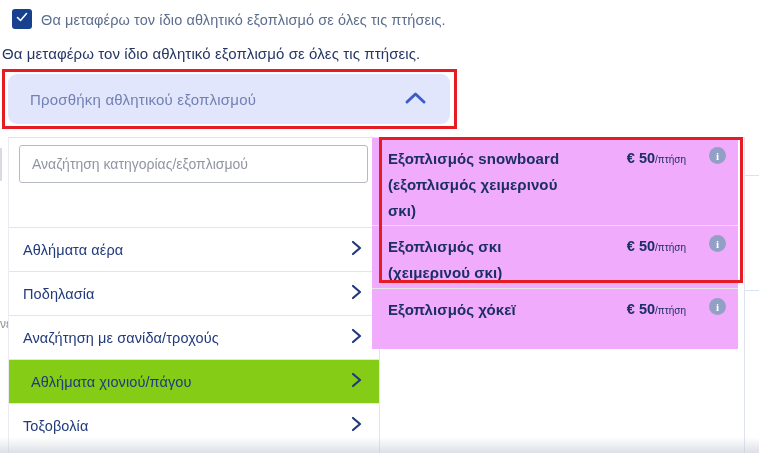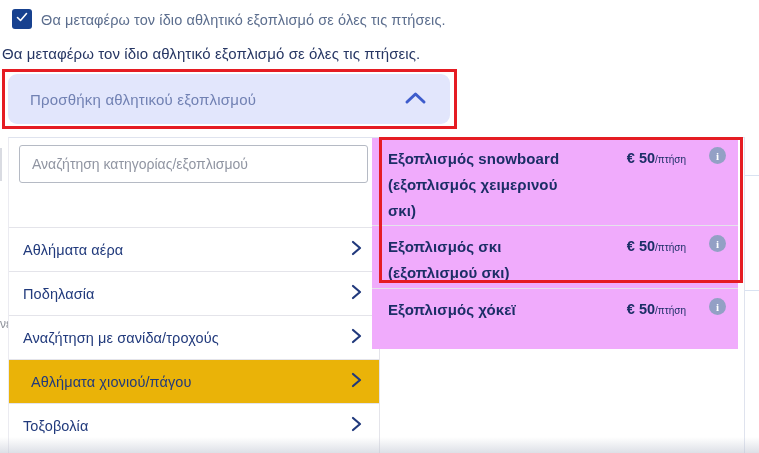--- a/index.html
+++ b/index.html
@@ -50,21 +50,21 @@
     padding:12px 12px;font-size:14px;color:#7f1d1d;font-family:"Liberation Sans",sans-serif;
     outline:none;background:#fff;
   }
   .search::placeholder{color:#9095a2;opacity:1;}
 
   .cat-row{
     position:absolute;left:0;width:370px;height:44px;border-top:1px solid #e4e4ea;
     display:flex;align-items:center;justify-content:space-between;
     padding:0 16px 0 14px;box-sizing:border-box;cursor:pointer;background:#fff;margin-top:44px;
   }
-  .cat-row.selected{background:#eab308;padding-left:22px;}
+  .cat-row.selected{background:#84cc16;padding-left:22px;}
   .cat-row:last-of-type{border-bottom:1px solid #e4e4ea;}
   .cat-label{font-size:14.5px;color:#213a7c;letter-spacing:.1px;}
   .col-divider{position:absolute;left:370px;top:0;width:1px;height:316px;background:#e4e4ea;}
 
   .eq-item{position:absolute;left:363px;width:366px;box-sizing:border-box;cursor:pointer;background:#f0abfc;}
   .eq-item.b{border-bottom:1px solid #e4e4ea;}
   .eq-title{padding:8px 0 0 16px;width:220px;font-weight:bold;font-size:15px;color:#1b2e66;line-height:26px;letter-spacing:.1px;}
   .eq-price{position:absolute;top:11px;right:52px;white-space:nowrap;color:#1b2e66;}
   .eq-price .amt{font-size:14.5px;font-weight:bold;}
   .eq-price .unit{font-size:10px;font-weight:normal;}
@@ -153,21 +153,21 @@
         <div>(εξοπλισμός χειμερινού</div>
         <div>σκι)</div>
       </div>
       <span class="eq-price"><span class="amt">€ 50</span><span class="unit">/πτήση</span></span>
       <span class="eq-info">i</span>
     </div>
 
     <div class="eq-item b" style="top:88px;height:63px;">
       <div class="eq-title">
         <div>Εξοπλισμός σκι</div>
-        <div>(εξοπλισμού σκι)</div>
+        <div>(χειμερινού σκι)</div>
       </div>
       <span class="eq-price"><span class="amt">€ 50</span><span class="unit">/πτήση</span></span>
       <span class="eq-info">i</span>
     </div>
 
     <div class="eq-item" style="top:151px;height:60px;">
       <div class="eq-title">
         <div>Εξοπλισμός χόκεϊ</div>
       </div>
       <span class="eq-price"><span class="amt">€ 50</span><span class="unit">/πτήση</span></span>

